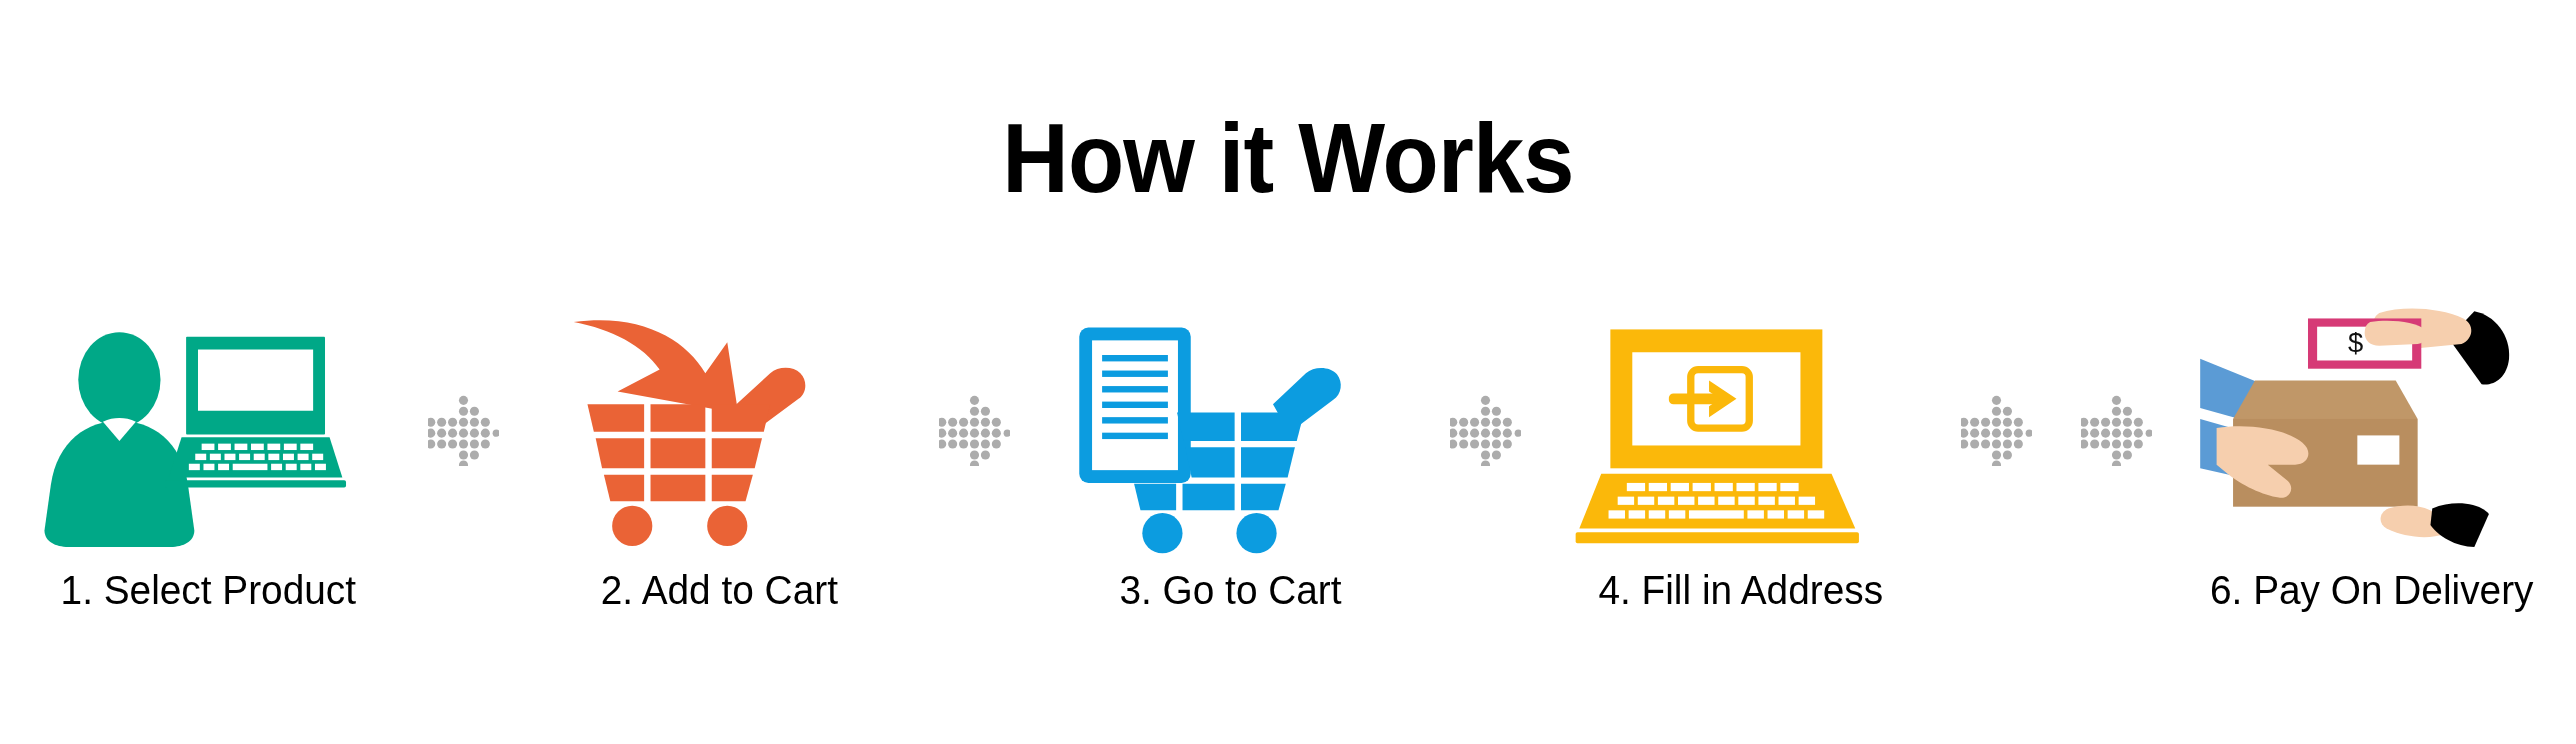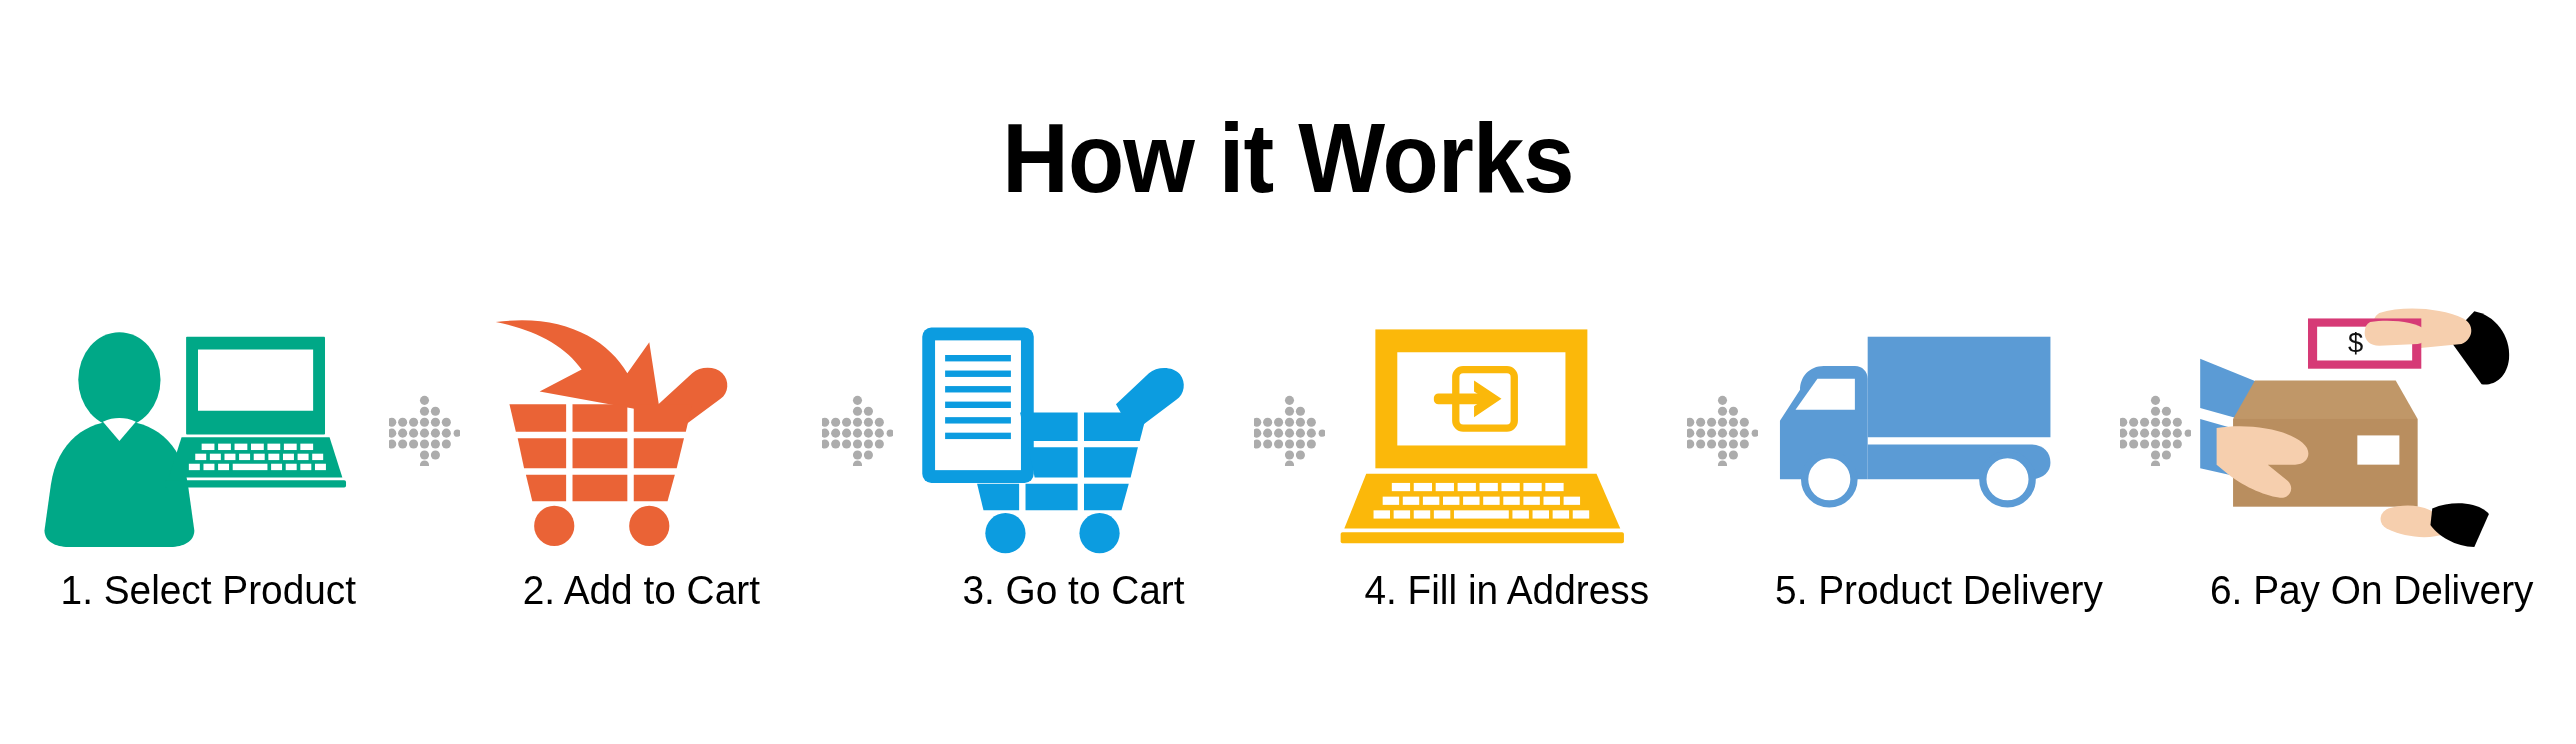--- a/index.html
+++ b/index.html
@@ -383,40 +383,20 @@
           <circle cx="39" cy="56" r="5"></circle>
             <circle cx="51" cy="56" r="5"></circle>
             <circle cx="63" cy="56" r="5"></circle>
           <circle cx="39" cy="68" r="5"></circle>
             <circle cx="51" cy="68" r="5"></circle>
           <circle cx="39" cy="79" r="5"></circle>
         </g>
       </svg>
     </div>
 
-    <div class="step">
-      <div class="art">
-        <svg viewBox="0 0 375 290" xmlns="http://www.w3.org/2000/svg">
-          <g fill="#5B9BD5">
-
-            <rect x="110" y="38" width="200" height="110"></rect>
-
-            <path d="M110 156 L288 156 C 302 156 310 164 310 176 C 310 186 302 194 288 194 L 110 194 Z"></path>
-
-            <path d="M36 96 C 36 82 46 70 62 70 L 96 70 C 104 70 110 76 110 84 L 110 194 L 14 194 L 14 130 Z"></path>
-
-            <path d="M55 84 L96 84 L96 118 L31 118 Z" fill="#FFFFFF"></path>
-          </g>
-
-          <circle cx="68" cy="194" r="27" fill="#FFFFFF" stroke="#5B9BD5" stroke-width="8"></circle>
-          <circle cx="263" cy="194" r="27" fill="#FFFFFF" stroke="#5B9BD5" stroke-width="8"></circle>
-        </svg>
-      </div>
-      <div class="step-label">5. Product Delivery</div>
-    </div>
 
     <div class="sep">
       <svg viewBox="0 0 78 80" xmlns="http://www.w3.org/2000/svg">
         <g fill="#ACACAC">
           <circle cx="39" cy="8" r="5"></circle>
           <circle cx="39" cy="20" r="5"></circle>
             <circle cx="51" cy="20" r="5"></circle>
           <circle cx="3" cy="32" r="5"></circle>
             <circle cx="15" cy="32" r="5"></circle>
             <circle cx="27" cy="32" r="5"></circle>

